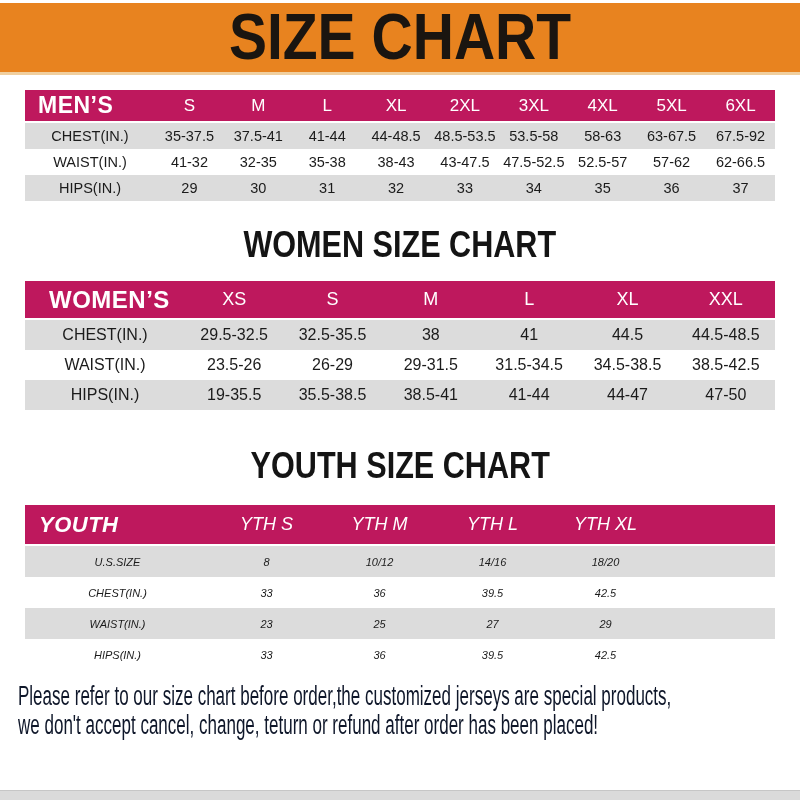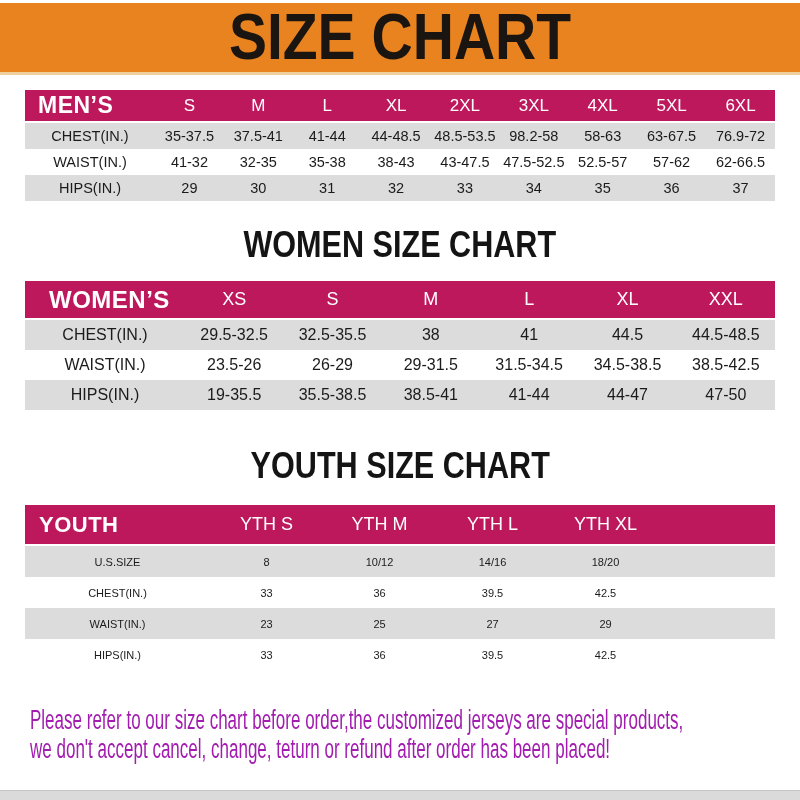--- a/index.html
+++ b/index.html
@@ -46,21 +46,21 @@
 
   
   table.size-table {
     width: 750px;
     margin: 0 auto;
     border-collapse: collapse;
     table-layout: fixed;
   }
   .sec-man   table.size-table { margin-top: 15px; }
   .sec-women table.size-table { margin-top: 17px; }
-  .sec-youth table.size-table { margin-top: 20px; }
+  .sec-youth table.size-table { margin-top: 20px; font-style: italic; }
 
   table.size-table thead th {
     background: #be185d;
     color: #ffffff;
     font-weight: 400;
     text-align: center;
     padding: 0;
     border-bottom: 2px solid #ffffff;
   }
   table.size-table thead th.corner {
@@ -89,23 +89,23 @@
   .tbl-women tbody td { height: 30px; font-size: 16px; }
 
   
   .tbl-youth col.label { width: 185px; }
   .tbl-youth thead th { height: 39px; font-size: 18px; }
   .tbl-youth thead th.corner { font-size: 22px; padding-left: 14px; letter-spacing: 1px; }
   .tbl-youth tbody td { height: 31px; font-size: 11px; }
 
   
   .footer-note {
-    margin-top: 36px;
-    padding-left: 30px;
-    color: #a21caf;
+    margin-top: 12px;
+    padding-left: 18px;
+    color: #0f172a;
   }
   .footer-line {
     display: block;
     font-size: 27px;
     line-height: 29px;
     transform: scale(0.63, 1.0);
     transform-origin: 0 50%;
     white-space: nowrap;
   }
 
@@ -144,24 +144,24 @@
         </tr>
       </thead>
     <tbody>
         <tr class="odd">
           <td>CHEST(IN.)</td>
           <td>35-37.5</td>
           <td>37.5-41</td>
           <td>41-44</td>
           <td>44-48.5</td>
           <td>48.5-53.5</td>
-          <td>98.2-58</td>
+          <td>53.5-58</td>
           <td>58-63</td>
           <td>63-67.5</td>
-          <td>76.9-72</td>
+          <td>67.5-92</td>
         </tr>
         <tr class="even">
           <td>WAIST(IN.)</td>
           <td>41-32</td>
           <td>32-35</td>
           <td>35-38</td>
           <td>38-43</td>
           <td>43-47.5</td>
           <td>47.5-52.5</td>
           <td>52.5-57</td>

